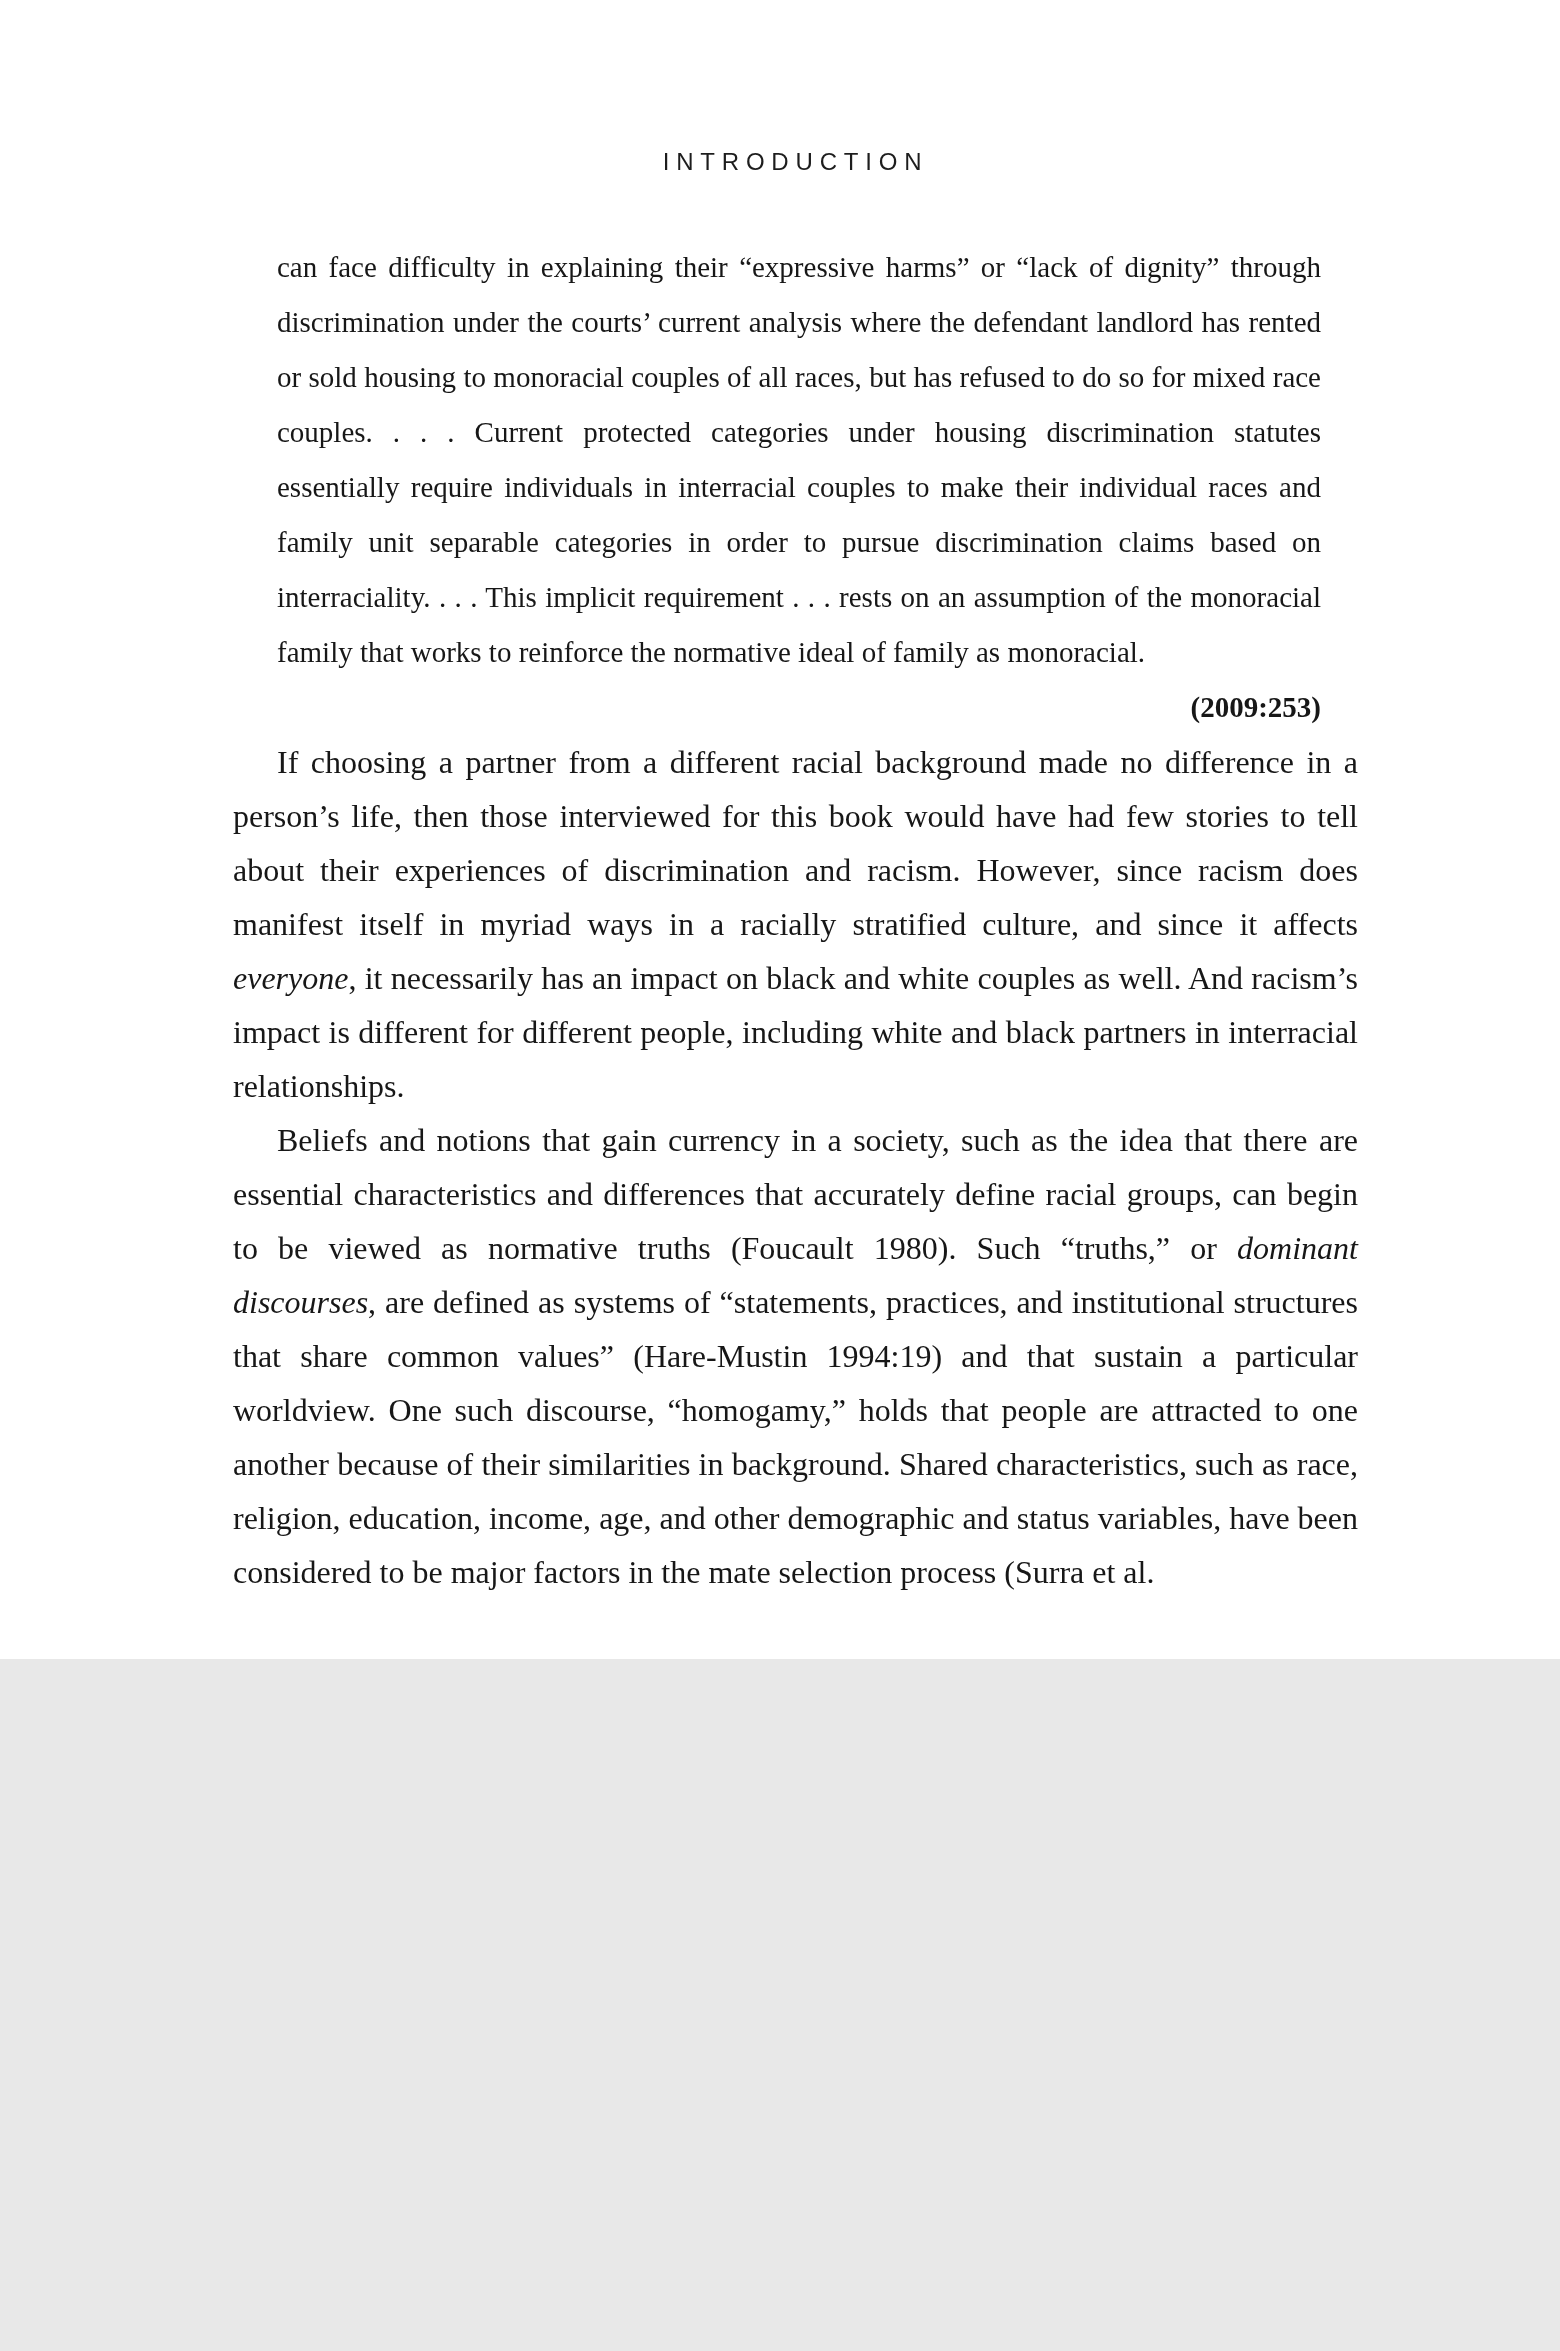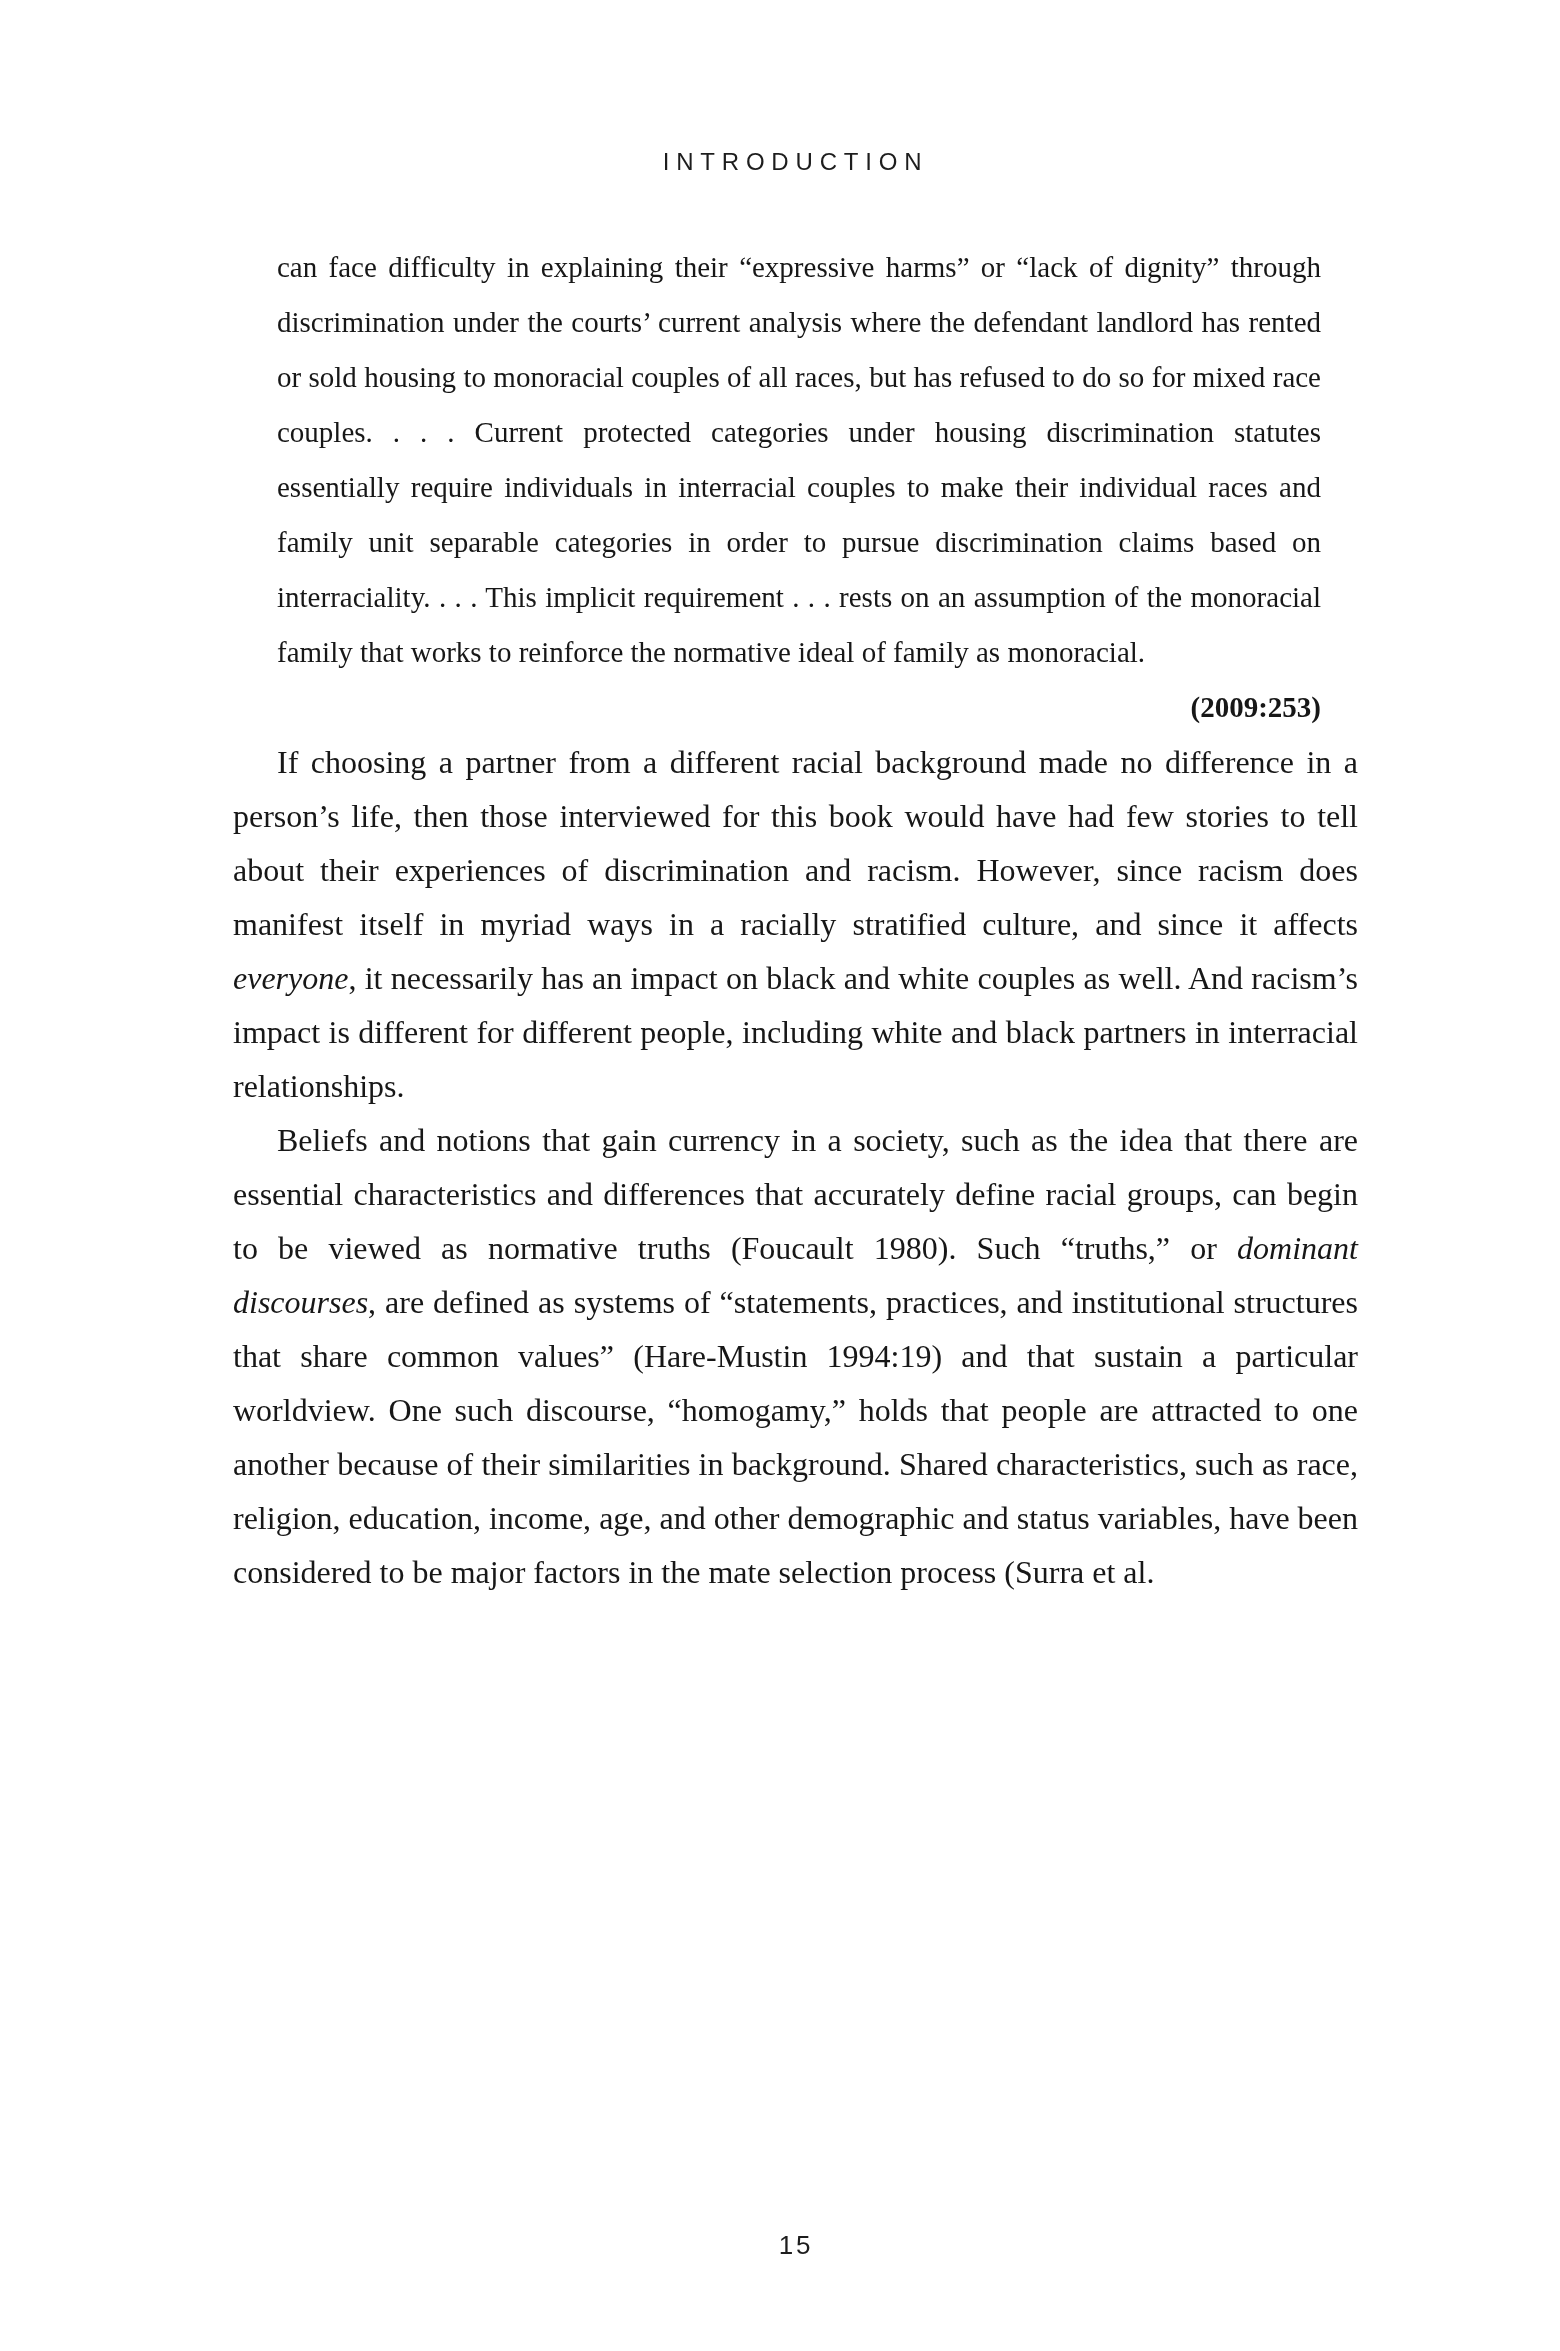--- a/index.html
+++ b/index.html
@@ -3,21 +3,21 @@
 <meta charset="utf-8">
 <style>
   html, body {
     margin: 0;
     padding: 0;
     background: #e8e8e8;
   }
   .page {
     position: relative;
     width: 1560px;
-    height: 2351px;
+    height: 1659px;
     margin: 0 auto;
     background: #ffffff;
     box-sizing: border-box;
     padding: 148px 202px 0 233px;
     font-family: "Liberation Serif", "DejaVu Serif", serif;
     color: #171717;
     overflow: hidden;
   }
   .running-head {
     text-align: center;

